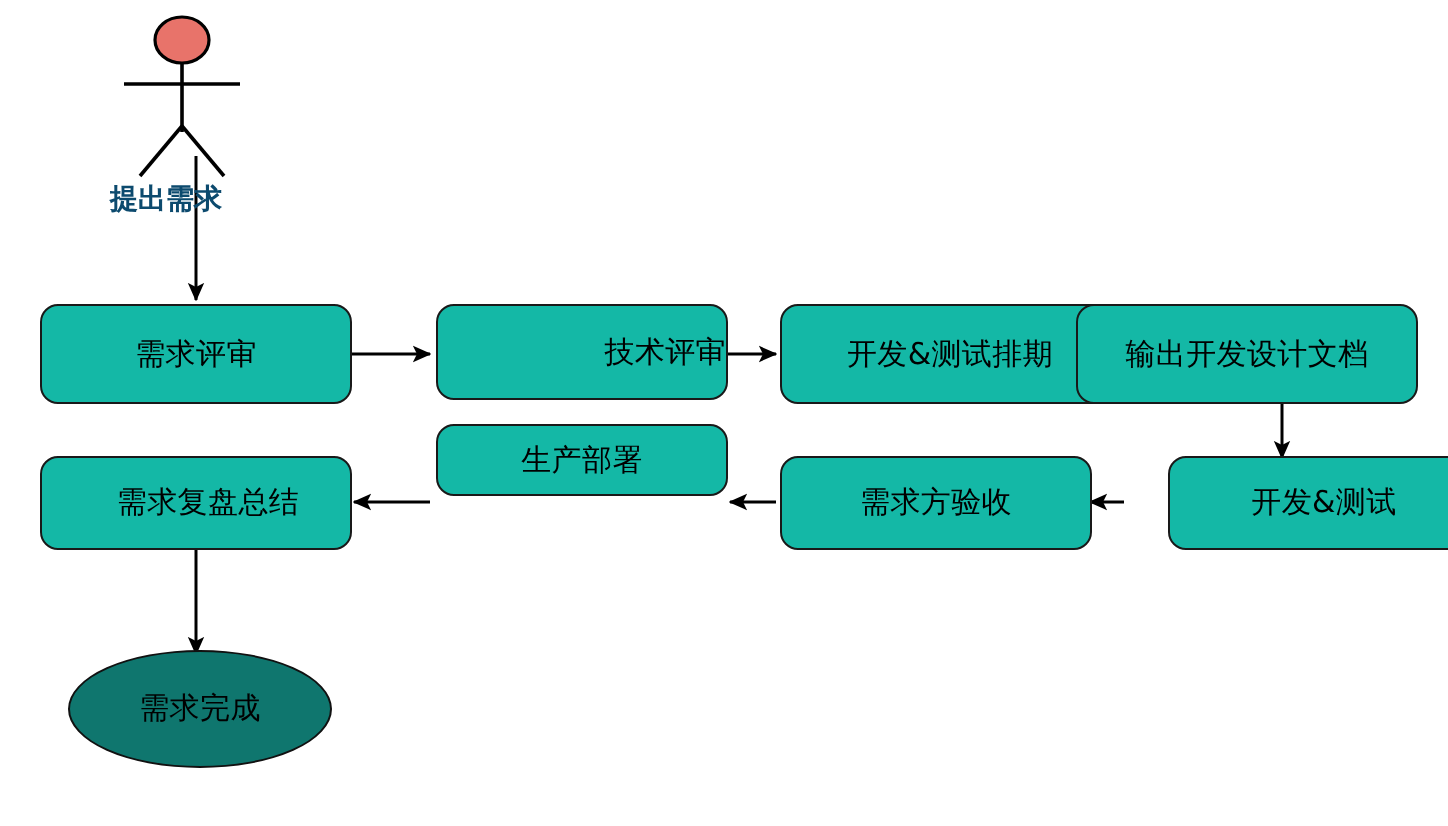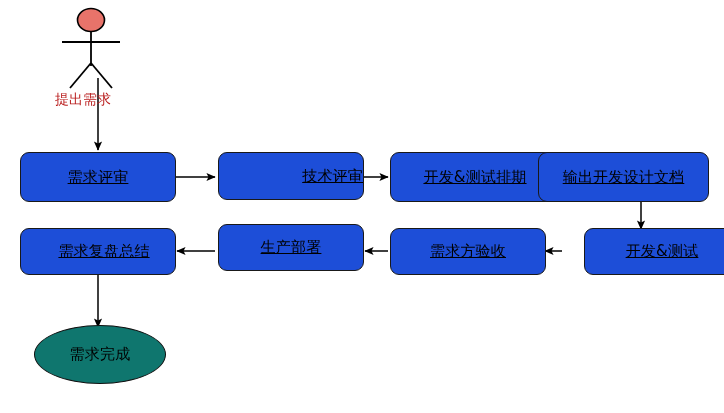--- a/index.html
+++ b/index.html
@@ -28,36 +28,36 @@
     align-items: center;
     justify-content: center;
     text-align: center;
     color: #000000;
     font-size: 15px;
     line-height: 1.1;
     white-space: nowrap;
     letter-spacing: 0.2px;
   }
   .process {
-    background: #1d4ed8;
+    background: #14b8a6;
     border: 1.6px solid #191919;
     border-radius: 9px;
-    text-decoration: underline;
   }
   .terminator {
     background: #0f766e;
     border: 1.6px solid #111111;
     border-radius: 50%;
   }
   .edge-label {
     position: absolute;
     font-size: 14px;
-    color: #b91c1c;
+    color: #0c4a6e;
     background: transparent;
     white-space: nowrap;
+    font-weight: bold;
   }
 </style>
 </head>
 <body>
 
 <svg id="canvas" viewBox="0 0 724 413" xmlns="http://www.w3.org/2000/svg">
   <defs>
     <marker id="arrow" viewBox="0 0 10 10" refX="9.2" refY="5" markerWidth="6.2" markerHeight="6.2" orient="auto-start-reverse">
       <path d="M 0 0.6 L 10 5 L 0 9.4 L 2.2 5 z" fill="#000000"></path>
     </marker>
@@ -119,21 +119,21 @@
 </div>
 
 <div class="node process" style="left:584px; top:228px; width:156px; height:47px;">
   <span>开发&amp;测试</span>
 </div>
 
 <div class="node process" style="left:390px; top:228px; width:156px; height:47px;">
   <span>需求方验收</span>
 </div>
 
-<div class="node process" style="left:218px; top:224px; width:146px; height:47px;">
+<div class="node process" style="left:218px; top:212px; width:146px; height:36px;">
   <span>生产部署</span>
 </div>
 
 <div class="node process" style="left:20px; top:228px; width:156px; height:47px;padding-left:12px;">
   <span>需求复盘总结</span>
 </div>
 
 <div class="node terminator" style="left:34px; top:325px; width:132px; height:59px;">
   <span>需求完成</span>
 </div>

